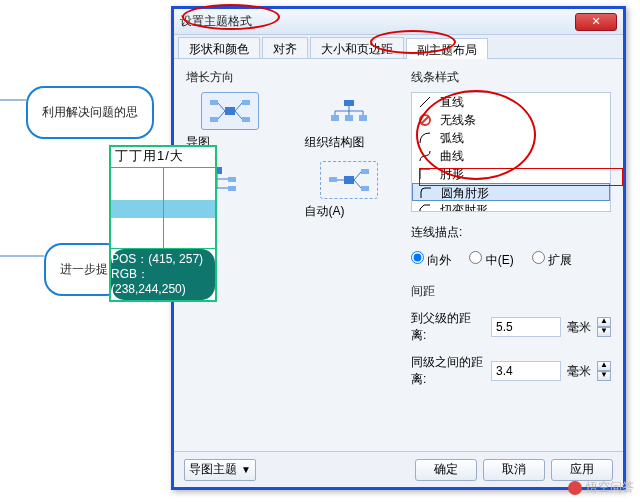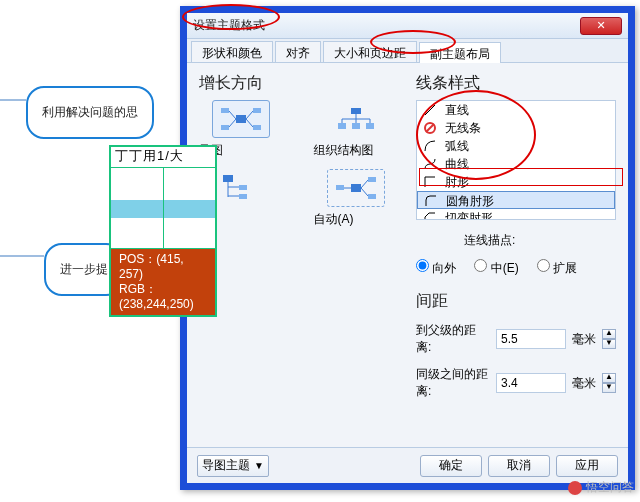--- a/index.html
+++ b/index.html
@@ -3,32 +3,32 @@
 <meta charset="utf-8">
 <style>
 * { box-sizing: border-box; margin: 0; padding: 0; font-family: "Microsoft YaHei", SimSun, sans-serif; font-size: 12px; }
 body { width: 640px; height: 502px; background: #fff; position: relative; overflow: hidden; }
 
 
 .bg-node { position: absolute; border: 2px solid #1a7fd6; border-radius: 18px; background: #fff; padding: 16px 14px; font-size: 13px; color: #222; white-space: nowrap; }
 .bg-line { position: absolute; background: #9fbde0; }
 
 
-.dialog { position: absolute; left: 180px; top: 6px; width: 455px; height: 484px; background: #86efac; border: 7px solid #1d4ed8; box-shadow: 2px 2px 6px rgba(0,0,0,.3); }
+.dialog { position: absolute; left: 171px; top: 6px; width: 455px; height: 484px; background: #86efac; border: 3px solid #1d4ed8; box-shadow: 2px 2px 6px rgba(0,0,0,.3); }
 .titlebar { height: 26px; background: linear-gradient(#f4f8fc,#dce8f6); display: flex; align-items: center; padding: 0 6px; border-bottom: 1px solid #b9cce3; }
 .titlebar .title { flex: 1; font-size: 12px; color: #222; }
 .titlebar .close { width: 42px; height: 18px; background: linear-gradient(#e06060,#c22); border: 1px solid #912; border-radius: 3px; color: #fff; text-align: center; line-height: 14px; font-size: 11px; cursor: pointer; }
 
 .tabs { height: 24px; display: flex; border-bottom: 1px solid #b9cce3; padding-left: 4px; padding-top: 2px; background: #e9eff7; }
 .tab { padding: 3px 10px; border: 1px solid #b9cce3; border-bottom: none; background: #f1f4f9; margin-right: 2px; font-size: 12px; cursor: pointer; }
 .tab.active { background: #fff; position: relative; top: 1px; }
 
 .dialog-body { padding: 10px 12px; height: calc(100% - 26px - 24px - 36px); background: #f1f4f9; display: flex; gap: 18px; }
 
-.group-label { font-size: 16px; color: #222; margin-bottom: 6px; }
+.group-label { font-size: 12px; color: #222; margin-bottom: 6px; }
 
 .left-col { flex: 1; }
 .grow-grid { display: grid; grid-template-columns: 1fr 1fr; gap: 10px 30px; }
 .grow-item { text-align: left; }
 .grow-icon { width: 58px; height: 38px; border: 1px solid transparent; display: flex; align-items: center; justify-content: center; margin: 0 auto 4px; border-radius: 3px; }
 .grow-icon.sel { border-color: #7aa6dc; background: #e8f0fb; }
 .grow-item span { font-size: 12px; }
 
 .right-col { width: 200px; }
 .line-list { border: 1px solid #b9cce3; background: #fff; height: 120px; overflow: hidden; }
@@ -53,21 +53,21 @@
 
 .anno { position: absolute; border: 2px solid #d00; pointer-events: none; }
 .anno.oval { border-radius: 50%; }
 
 
 .inspector { position: absolute; left: 109px; top: 145px; width: 108px; border: 2px solid #19c37d; background: #fff; }
 .insp-title { height: 20px; background: #fff; font-size: 13px; font-weight: normal; padding: 0 4px; overflow: hidden; letter-spacing: 1px; }
 .insp-body { height: 82px; border-top: 1px solid #19c37d; border-bottom: 1px solid #19c37d; position: relative; background: linear-gradient(#fff,#fff); }
 .insp-body::before { content:""; position:absolute; left:0; top:32px; right:0; height:18px; background:#7fd0e8; }
 .insp-body::after { content:""; position:absolute; left:50%; top:0; bottom:0; width:1px; background:#19c37d; }
-.insp-foot { background: #c2410c; color: #fff; padding: 3px 8px; font-size: 11px; line-height: 15px; }
+.insp-foot { background: #0f766e; color: #fff; padding: 3px 0; font-size: 11px; line-height: 15px; border-radius: 14px; }
 
 
 .wm { position: absolute; right: 6px; bottom: 6px; color: #bbb; font-size: 12px; display: flex; align-items: center; gap: 4px; }
 .wm .wico { width: 14px; height: 14px; border-radius: 50%; background: #d44; display:inline-block; }
 
 
 svg { display: block; }
 
 </style>
 </head>
@@ -192,21 +192,21 @@
                 <path d="M2 12 L2 6 Q2 2 6 2 L12 2" fill="none" stroke="#000"></path>
               </svg>
             </span><span>圆角肘形</span></div>
         <div class="line-item"><span class="ico">
               <svg width="14" height="14">
                 <path d="M2 12 L2 6 L6 2 L12 2" fill="none" stroke="#000"></path>
               </svg>
             </span><span>切变肘形</span></div>
       </div>
 
-      <div class="field-row" style="margin-top:12px;margin-left:48px;">
+      <div class="field-row" style="margin-top:12px;">
         <span>连线描点:</span>
       </div>
       <div class="radio-row">
         <label><input type="radio" checked="" style=""> <span>向外</span></label>
         <label><input type="radio" style=""> <span>中(E)</span></label>
         <label><input type="radio" style=""> <span>扩展</span></label>
       </div>
 
       <div class="group-label" style="margin-top:14px;">间距</div>
 

